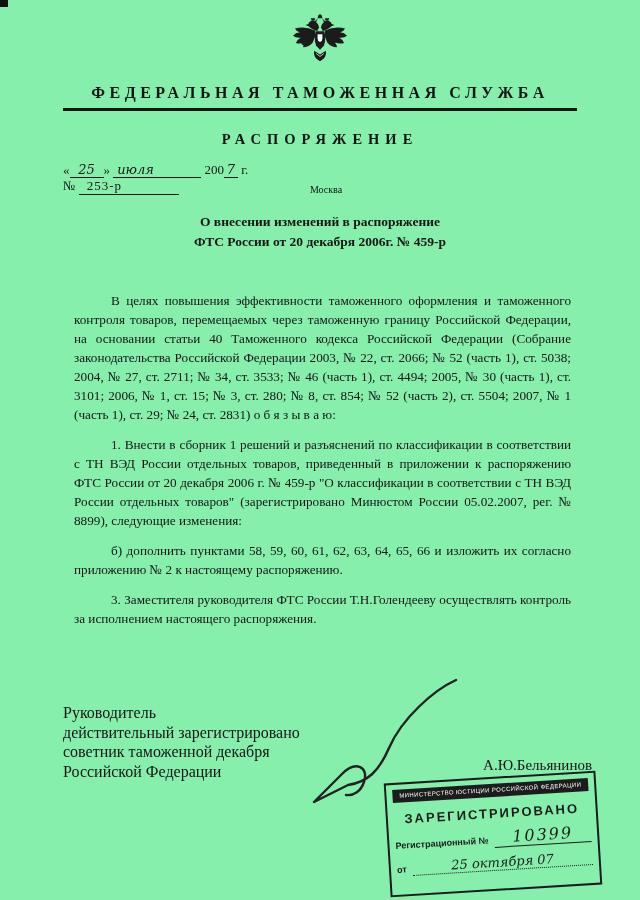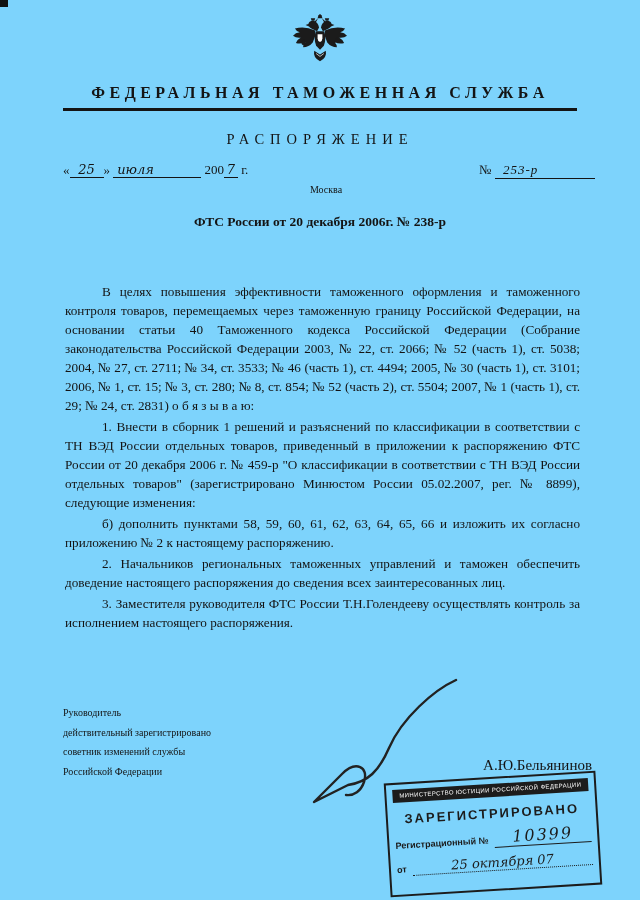--- a/index.html
+++ b/index.html
@@ -4,65 +4,66 @@
 <style>
   * { margin:0; padding:0; box-sizing:border-box; }
   html,body { width:640px; height:900px; }
   body {
     background:#ffffff;
     color:#141414;
     font-family:"Liberation Serif", serif;
     position:relative;
     overflow:hidden;
   }
-  .page { position:absolute; inset:0; background:#7dd3fc; }
+  .page { position:absolute; inset:0; background:#86efac; }
 
   .corner-artifact { position:absolute; left:0; top:0; width:8px; height:7px; background:#111; }
 
   .emblem { position:absolute; top:14px; left:50%; transform:translateX(-50%); }
 
   .agency {
     position:absolute; top:84px; left:0; width:100%;
     text-align:center; font-weight:bold; font-size:16px; letter-spacing:4.5px;
     white-space:nowrap;
   }
   .header-rule { position:absolute; top:108px; left:63px; right:63px; height:3px; background:#141414; }
 
   .doc-type {
     position:absolute; top:131px; left:0; width:100%;
-    text-align:center; font-weight:normal; font-size:14.5px; letter-spacing:6px;
+    text-align:center; font-weight:bold; font-size:14.5px; letter-spacing:6px;
   }
 
   .date-row {
     position:absolute; top:162px; left:63px; right:45px;
     display:flex; justify-content:space-between; align-items:baseline;
     font-size:13px;
+    flex-direction:column;
   }
   .hand { font-family:"DejaVu Serif", serif; font-style:italic; }
   .date-day { display:inline-block; width:34px; text-align:center; border-bottom:1px solid #141414; }
   .date-month { display:inline-block; width:88px; text-align:left; padding-left:4px; border-bottom:1px solid #141414; }
   .date-year-hand { display:inline-block; width:14px; text-align:center; border-bottom:1px solid #141414; }
-  .doc-number { display:inline-block; min-width:100px; text-align:left; padding-left:8px; letter-spacing:1px; border-bottom:1px solid #141414;font-style:italic; }
+  .doc-number { display:inline-block; min-width:100px; text-align:left; padding-left:8px; letter-spacing:1px; border-bottom:1px solid #141414; }
 
   .city { position:absolute; top:184px; left:6px; width:100%; text-align:center; font-size:10px; }
 
   .title {
     position:absolute; top:212px; left:0; width:100%;
     text-align:center; font-weight:bold; font-size:13.5px; line-height:20px;
   }
 
   .body-text {
     position:absolute; top:280px; left:63px; width:519px;
     font-size:13.2px; line-height:19px; text-align:justify;
   }
-  .body-text p { text-indent:37px; margin:2px; }
+  .body-text p { text-indent:37px; margin:11px; }
 
   .sig-block {
     position:absolute; top:703px; left:63px;
-    font-size:10px; line-height:19.5px;
+    font-size:16px; line-height:19.5px;
   }
   .sig-name {
     position:absolute; top:757px; right:48px;
     font-size:15px;
   }
 
   .signature-swoosh { position:absolute; left:306px; top:674px; z-index:5; }
 
   .stamp {
     position:absolute; left:387px; top:777px; width:212px; height:114px;
@@ -139,35 +140,35 @@
     </div>
     <div>
       <span>№</span>
       <span class="doc-number">253-р</span>
     </div>
   </div>
 
   <div class="city">Москва</div>
 
   <div class="title">
-    <div>ФТС России от 20 декабря 2006г. № 238-р</div>
+    <div>О внесении изменений в распоряжение</div>
+    <div>ФТС России от 20 декабря 2006г. № 459-р</div>
   </div>
 
   <div class="body-text">
     <p>В целях повышения эффективности таможенного оформления и таможенного контроля товаров, перемещаемых через таможенную границу Российской Федерации, на основании статьи 40 Таможенного кодекса Российской Федерации (Собрание законодательства Российской Федерации 2003, № 22, ст. 2066; № 52 (часть 1), ст. 5038; 2004, № 27, ст. 2711; № 34, ст. 3533; № 46 (часть 1), ст. 4494; 2005, № 30 (часть 1), ст. 3101; 2006, № 1, ст. 15; № 3, ст. 280; № 8, ст. 854; № 52 (часть 2), ст. 5504; 2007, № 1 (часть 1), ст. 29; № 24, ст. 2831) о б я з ы в а ю:</p>
     <p>1. Внести в сборник 1 решений и разъяснений по классификации в соответствии с ТН ВЭД России отдельных товаров, приведенный в приложении к распоряжению ФТС России от 20 декабря 2006 г. № 459-р "О классификации в соответствии с ТН ВЭД России отдельных товаров" (зарегистрировано Минюстом России 05.02.2007, рег. № 8899), следующие изменения:</p>
     <p>б) дополнить пунктами 58, 59, 60, 61, 62, 63, 64, 65, 66 и изложить их согласно приложению № 2 к настоящему распоряжению.</p>
-    <p>2. Начальников региональных таможенных управлений и таможен обеспечить доведение настоящего распоряжения до сведения всех заинтересованных лиц.</p>
     <p>3. Заместителя руководителя ФТС России Т.Н.Голендееву осуществлять контроль за исполнением настоящего распоряжения.</p>
   </div>
 
   <div class="sig-block">
     <div>Руководитель</div>
     <div>действительный зарегистрировано</div>
-    <div>советник изменений службы</div>
+    <div>советник таможенной декабря</div>
     <div>Российской Федерации</div>
   </div>
 
   <div class="sig-name">А.Ю.Бельянинов</div>
 
   <div class="stamp">
     <div class="stamp-bar">МИНИСТЕРСТВО ЮСТИЦИИ РОССИЙСКОЙ ФЕДЕРАЦИИ</div>
     <div class="stamp-registered">ЗАРЕГИСТРИРОВАНО</div>
     <div class="stamp-line">
       <span class="stamp-small">Регистрационный №</span>

